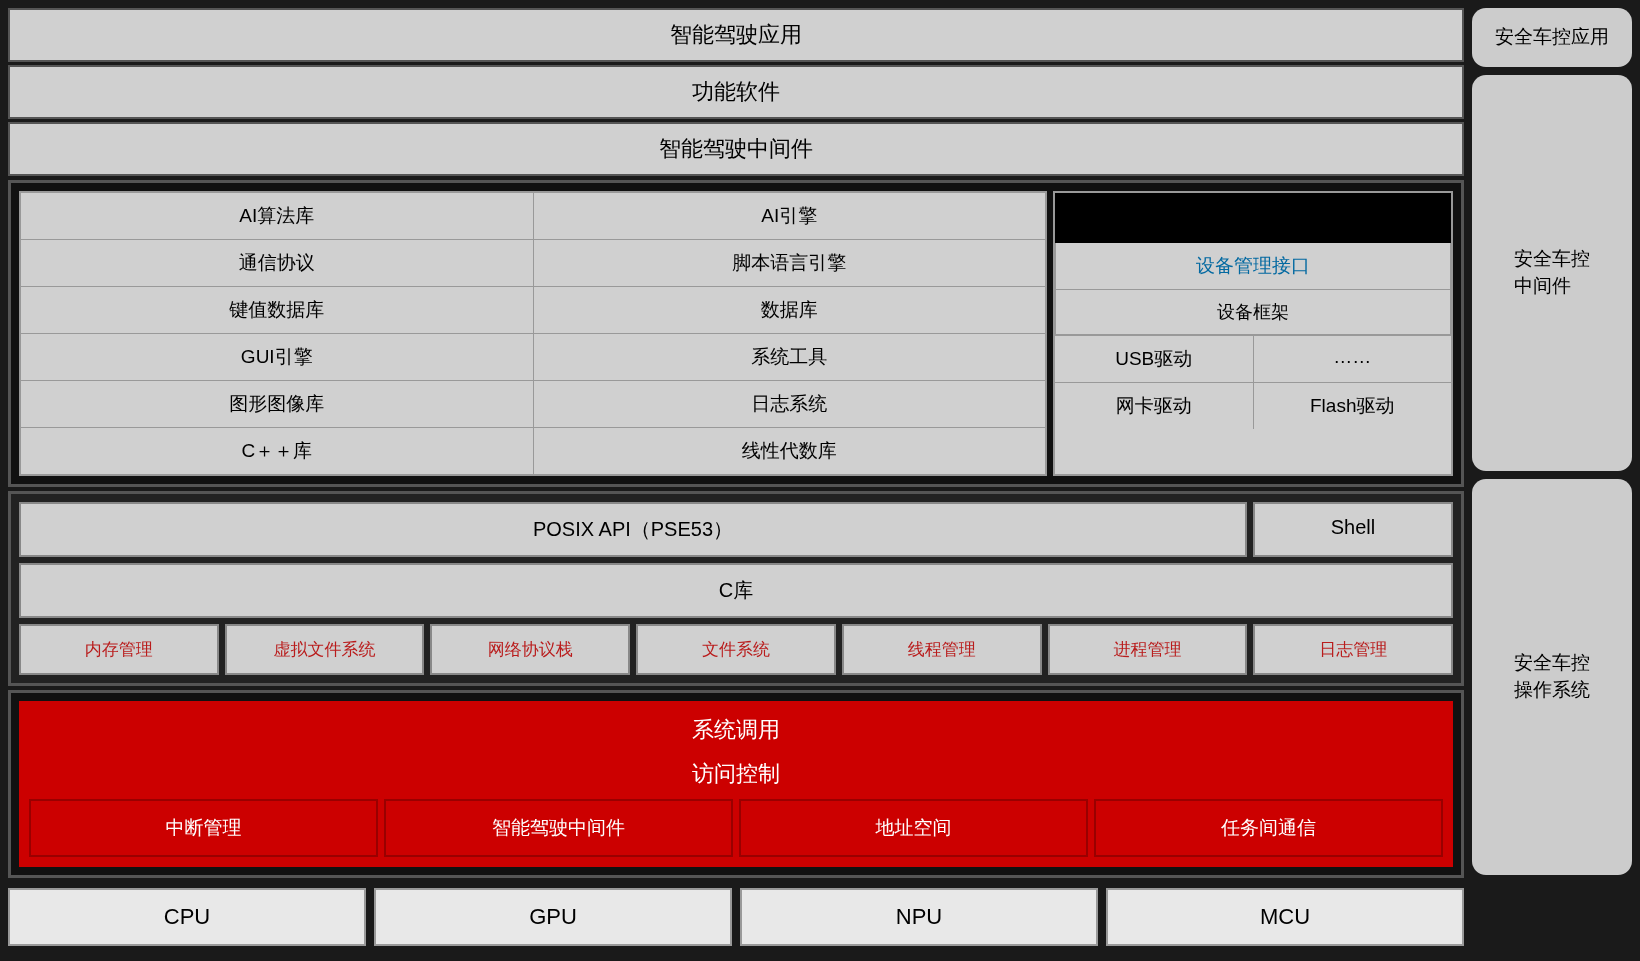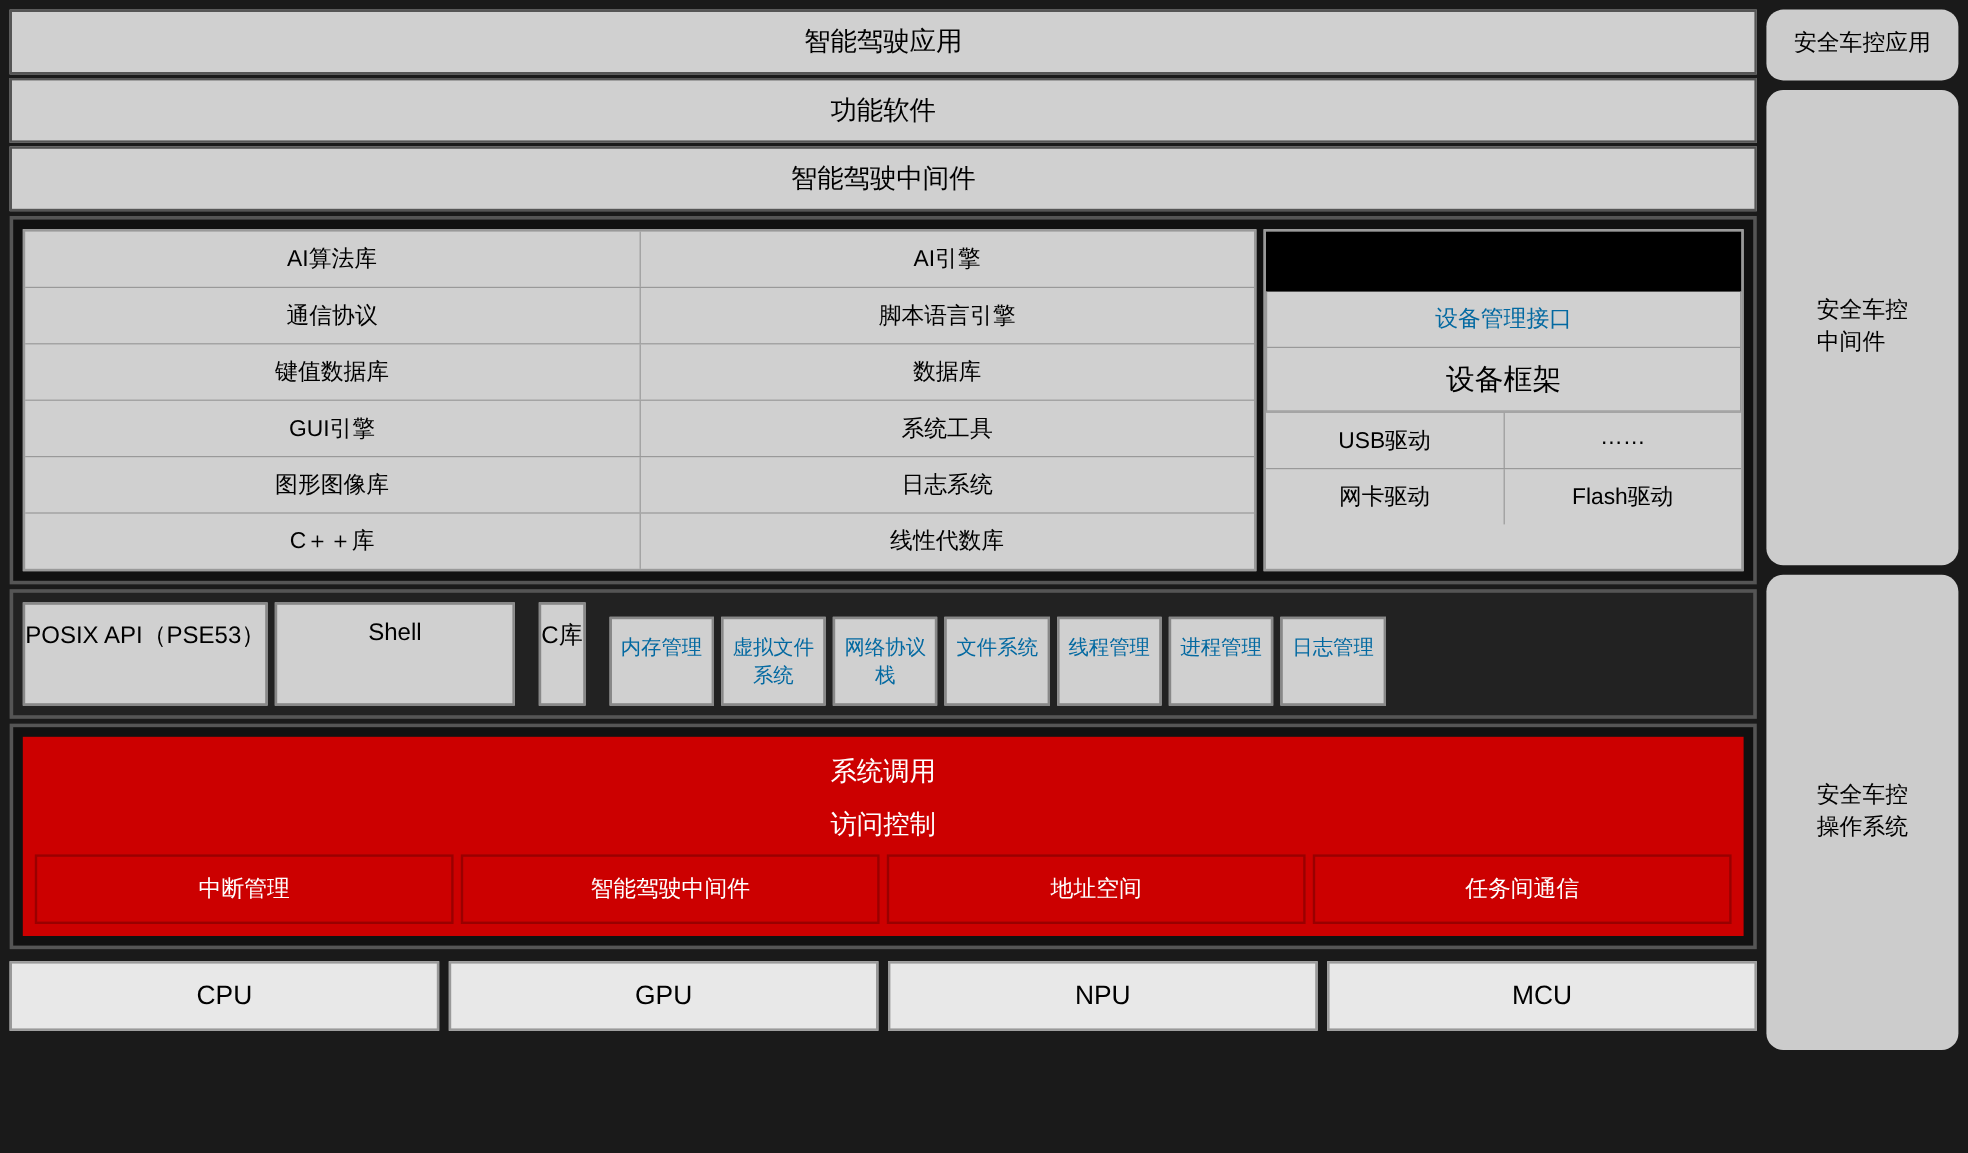--- a/index.html
+++ b/index.html
@@ -101,21 +101,21 @@
       text-align: center;
       padding: 10px 0;
       font-size: 19px;
       color: #0369a1;
     }
     .device-framework {
       border: 1px solid #999;
       border-top: none;
       text-align: center;
       padding: 10px 0;
-      font-size: 24px;
+      font-size: 18px;
       color: #000;
     }
     .device-drivers {
       display: flex;
       flex-direction: column;
       flex: 1;
     }
     .device-driver-row {
       display: flex;
       border-top: 1px solid #999;
@@ -130,22 +130,22 @@
     }
     .device-driver-cell:last-child {
       border-right: none;
     }
     
     .os-section {
       background: #222;
       border: 3px solid #555;
       padding: 8px;
       display: flex;
-      flex-direction: row;
-      gap: 20px;
+      flex-direction: column;
+      gap: 6px;
     }
     .posix-row {
       display: flex;
       gap: 6px;
     }
     .posix-box {
       flex: 1;
       background: #d0d0d0;
       border: 2px solid #888;
       text-align: center;
@@ -174,22 +174,21 @@
       display: flex;
       gap: 6px;
     }
     .module-box {
       flex: 1;
       background: #d0d0d0;
       border: 2px solid #888;
       text-align: center;
       padding: 12px 4px;
       font-size: 17px;
-      color: #0369a1;
-      margin-top: 12px;
+      color: #b91c1c;
     }
     
     .kernel-section {
       background: #111;
       border: 3px solid #555;
       padding: 8px;
       display: flex;
       flex-direction: column;
       gap: 6px;
     }

